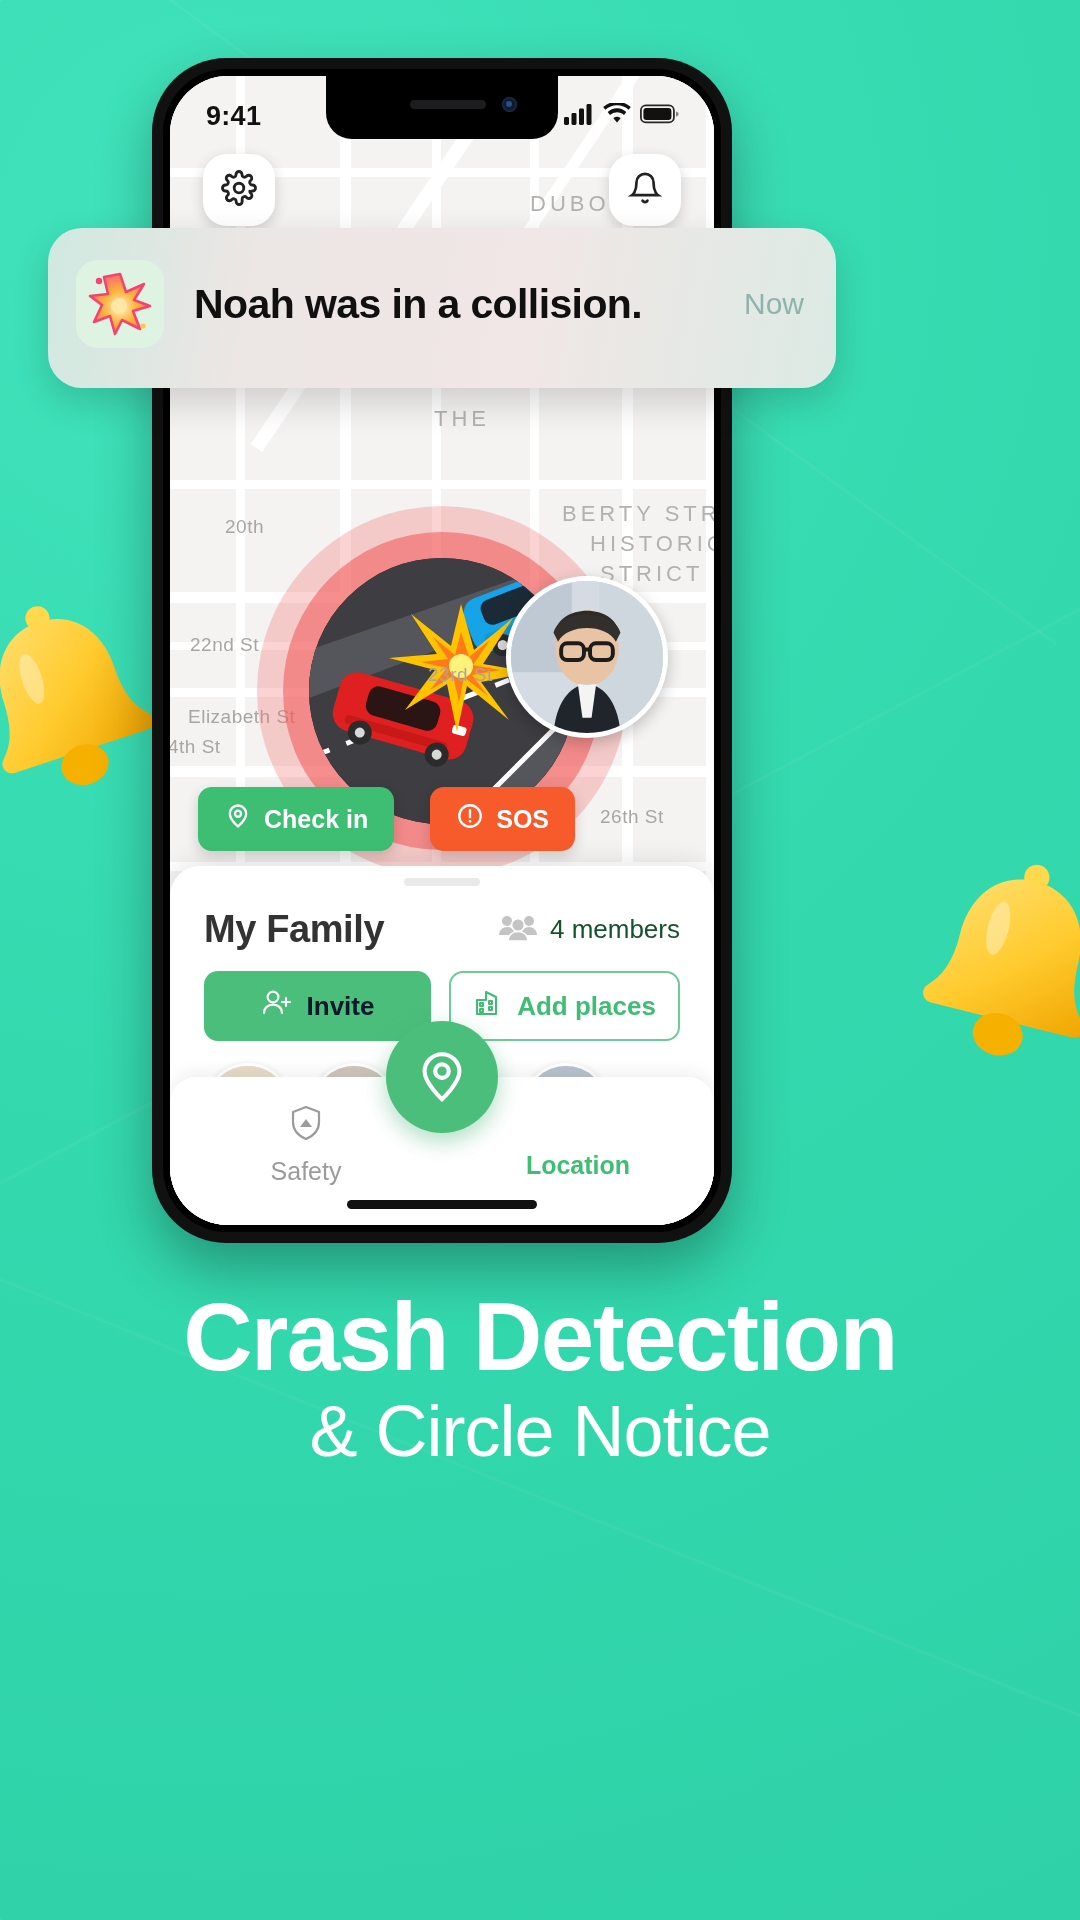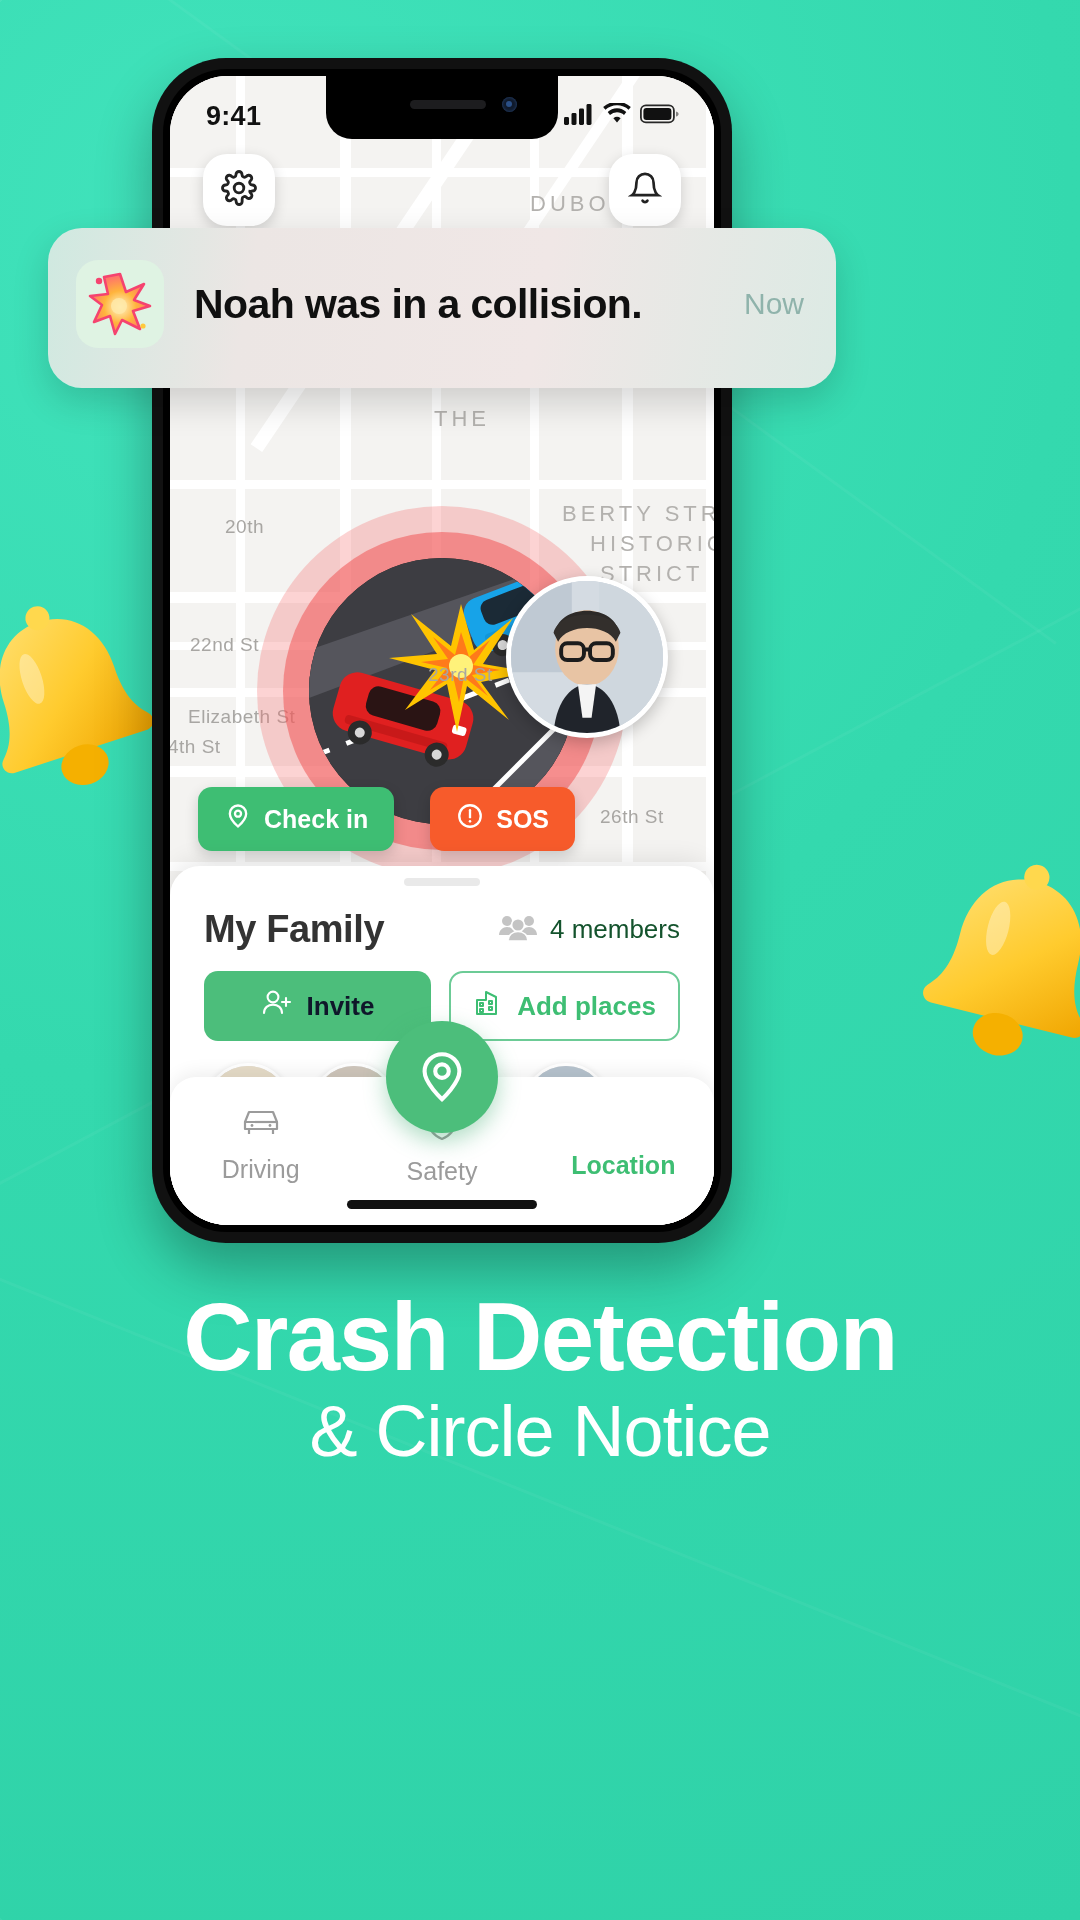--- a/index.html
+++ b/index.html
@@ -487,33 +487,20 @@
                   <rect x="3" y="13" width="7" height="3.5" rx="1.2" fill="#F05656"></rect>
                 </svg>
           </div>
         </div>
       </div>
     </div>
 
     <div id="tabbar">
       <div class="tab">
         <span>
-          <svg width="46" height="38" viewBox="0 0 46 38" fill="none" stroke="#9b9b9b" stroke-width="2.2" stroke-linejoin="round">
-            <path d="M7 26v-7l4-10h24l4 10v7z"></path>
-            <line x1="7" y1="19" x2="39" y2="19"></line>
-            <line x1="11" y1="26" x2="11" y2="31"></line>
-                <line x1="35" y1="26" x2="35" y2="31"></line>
-            <circle cx="14" cy="22.5" r="1.4" fill="#9b9b9b" stroke="none"></circle>
-            <circle cx="32" cy="22.5" r="1.4" fill="#9b9b9b" stroke="none"></circle>
-          </svg>
-        </span>
-        <span class="lbl">Driving</span>
-      </div>
-      <div class="tab">
-        <span>
           <svg width="38" height="40" viewBox="0 0 38 40" fill="none" stroke="#9b9b9b" stroke-width="2.2" stroke-linejoin="round">
             <path d="M19 4 6 9v10c0 9 6 14 13 17 7-3 13-8 13-17V9z"></path>
             <path d="M19 16l-6 8h12z" fill="#9b9b9b" stroke="none"></path>
           </svg>
         </span>
         <span class="lbl">Safety</span>
       </div>
       <div class="tab active">
         <span style="height:38px;"></span>
         <span class="lbl">Location</span>

